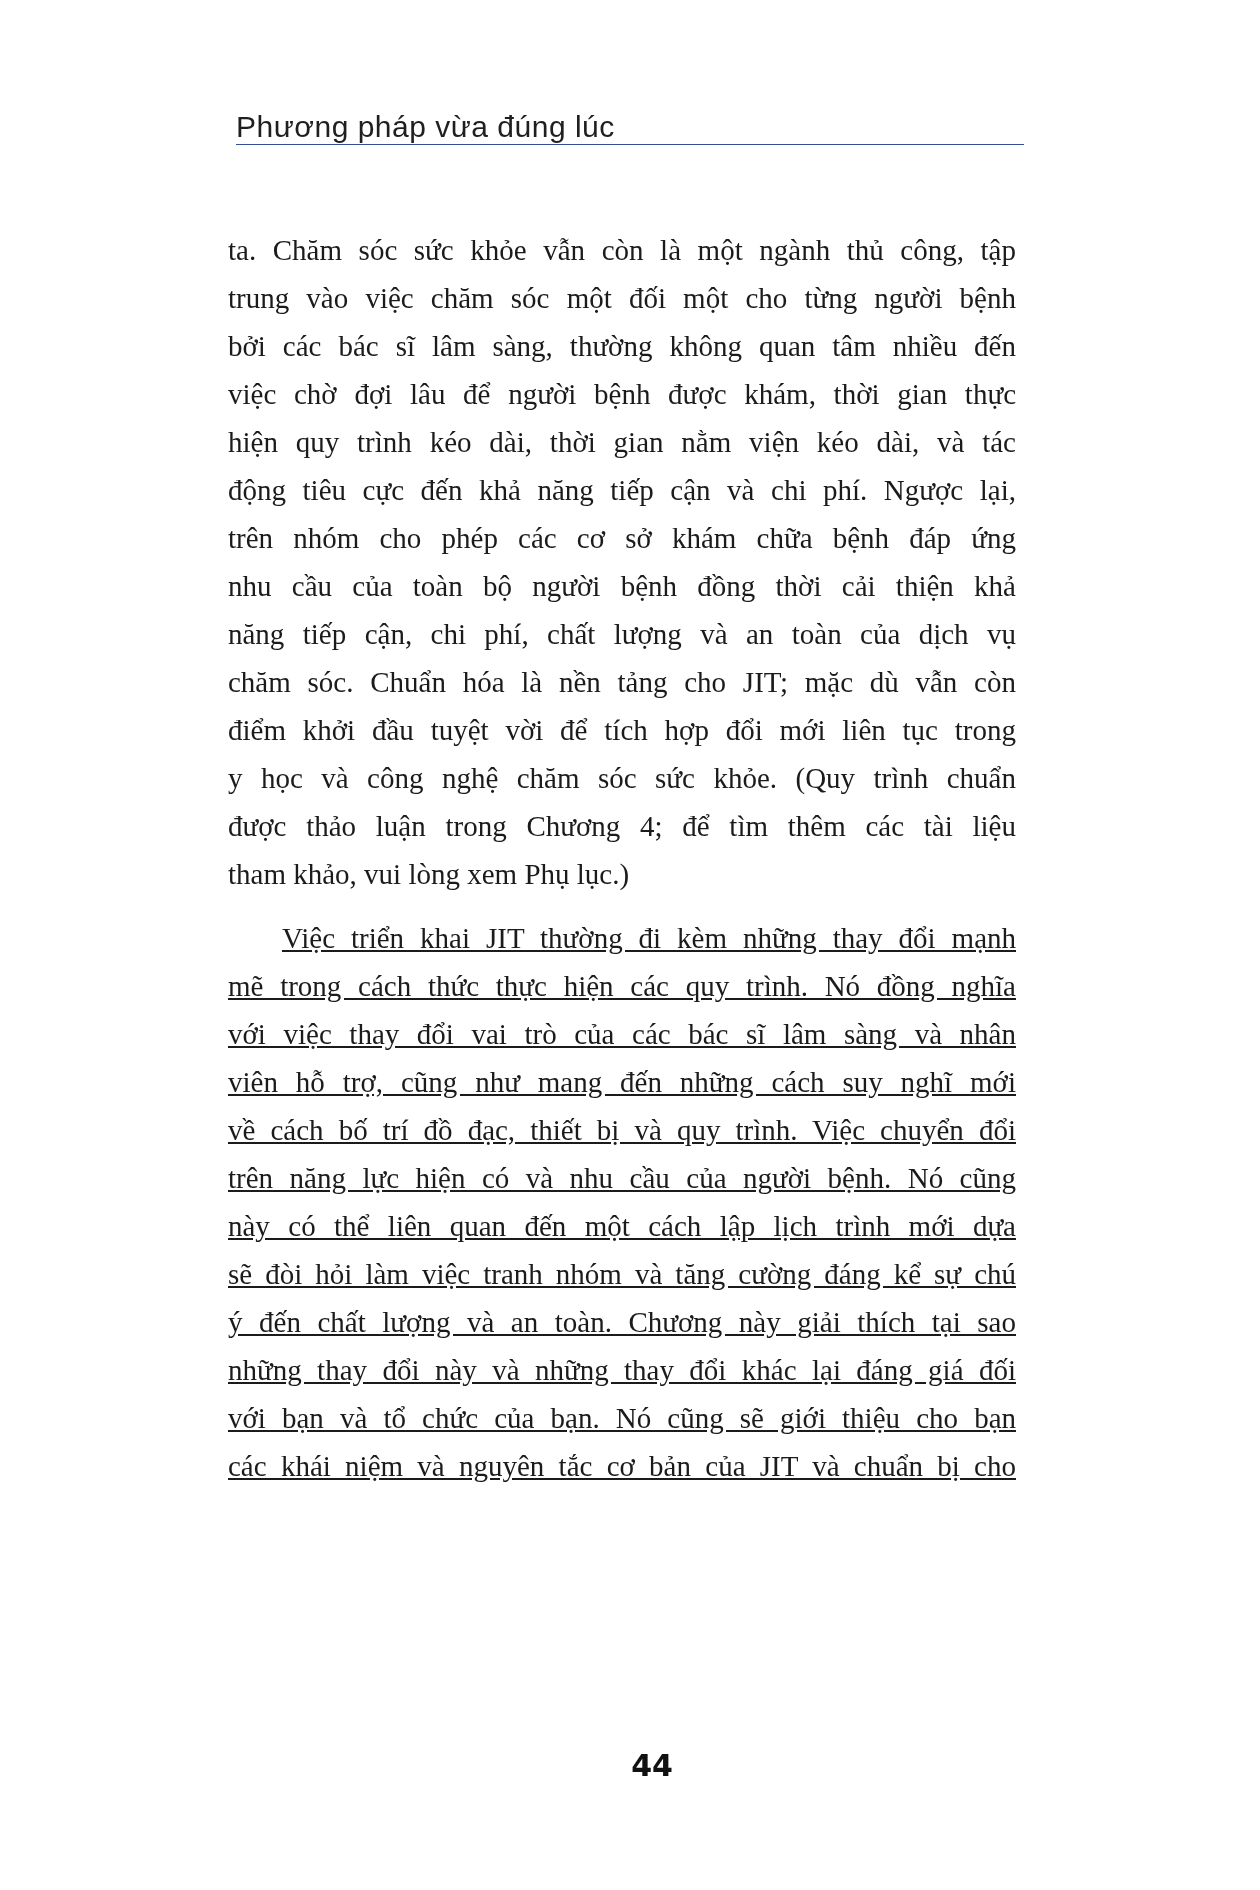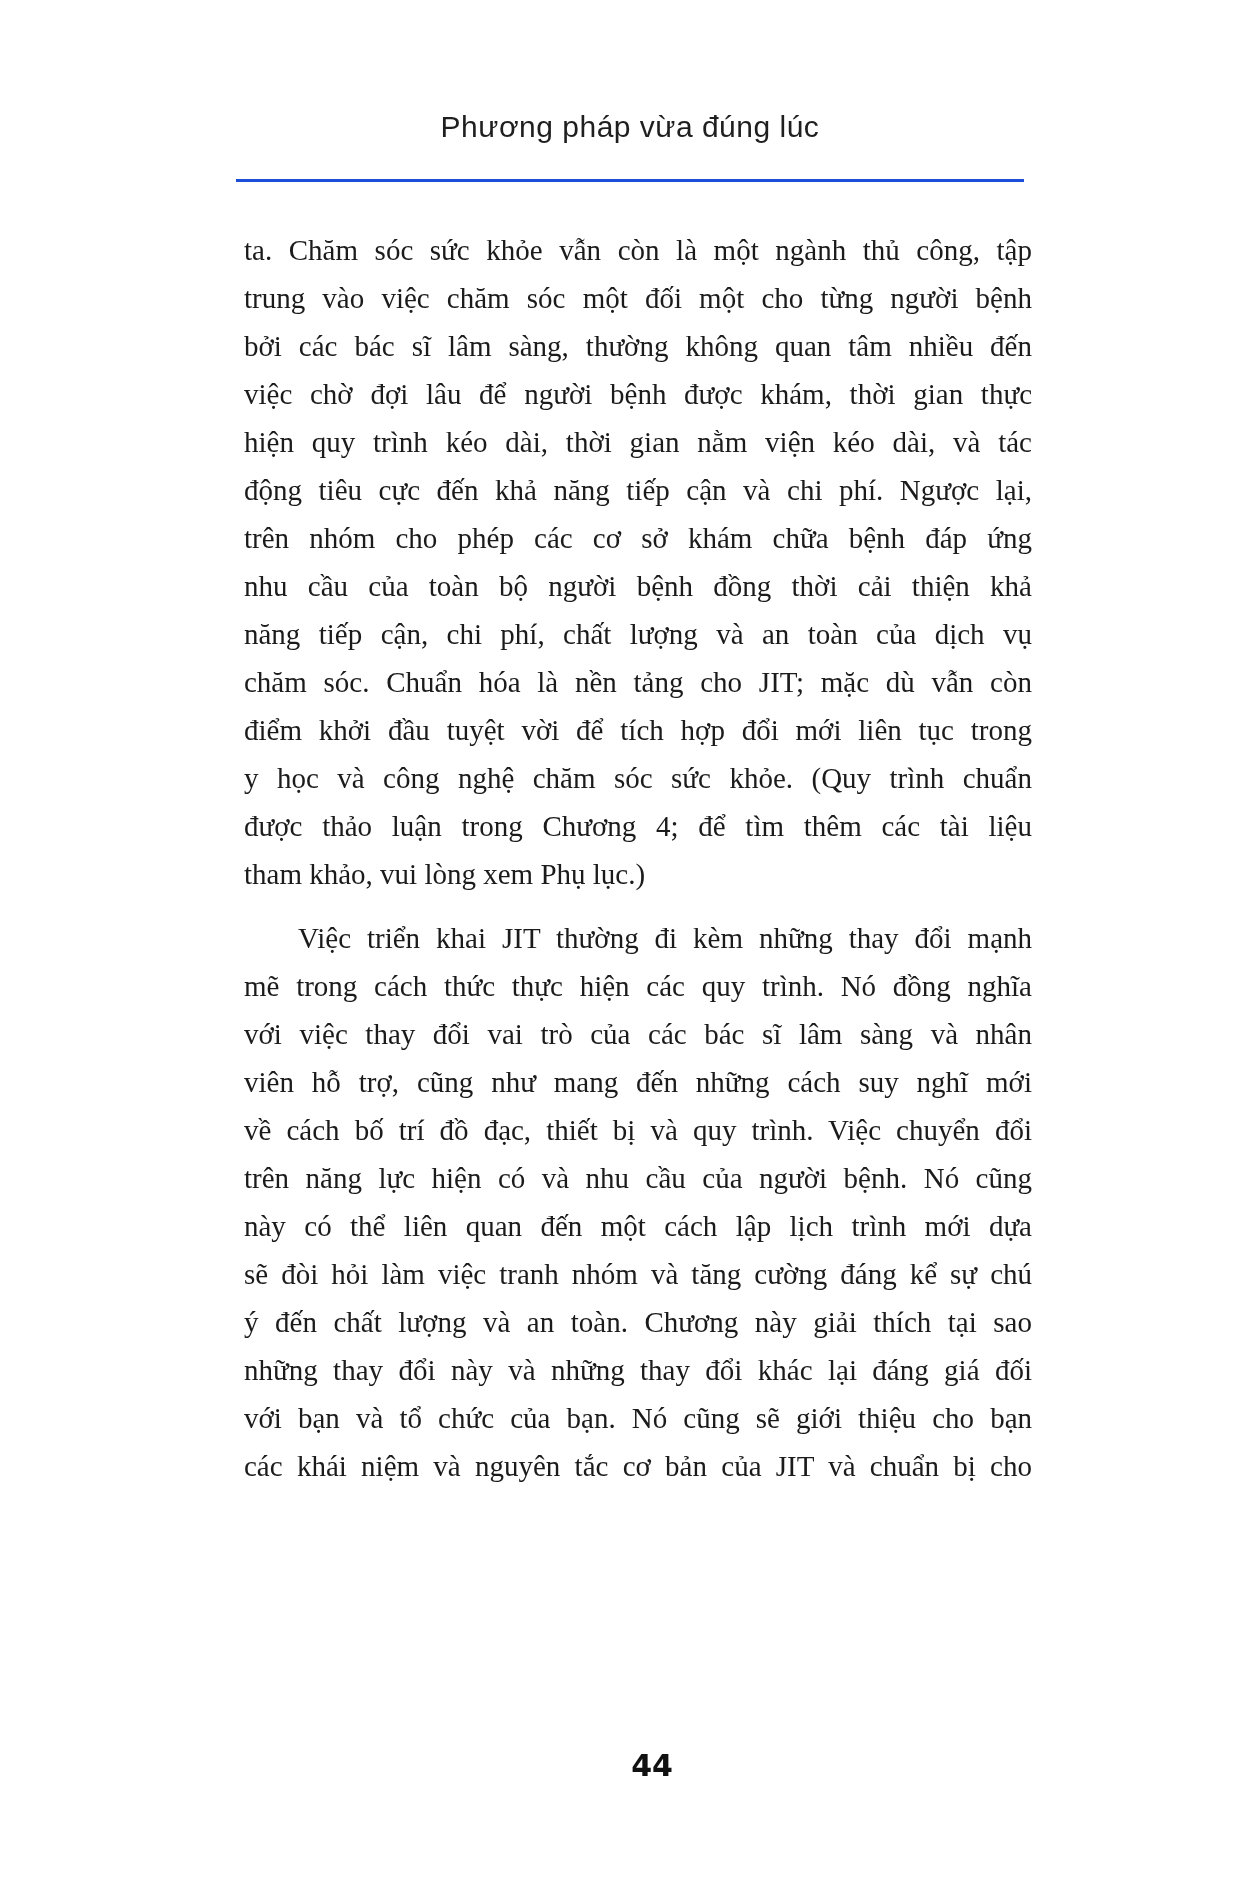--- a/index.html
+++ b/index.html
@@ -14,42 +14,41 @@
     margin: 0 auto;
     background: #ffffff;
     color: #1b1b1b;
     overflow: hidden;
   }
   .header-block {
     position: absolute;
     left: 236px;
     width: 788px;
     top: 110px;
-    text-align: center;
-    padding-bottom: 35px;
-    border-bottom: 3px solid #1d4ed8;
+    padding-bottom: 0;
+    border-bottom: 1px solid #1d4ed8;
   }
   .header-title {
     font-family: "Liberation Sans", "DejaVu Sans", sans-serif;
     font-size: 30px;
     font-weight: 400;
     letter-spacing: 0.5px;
     color: #1f1f1f;
     white-space: nowrap;
   }
   .body-text {
     position: absolute;
-    left: 244px;
+    left: 228px;
     width: 788px;
     top: 226px;
     font-size: 29px;
     line-height: 48px;
   }
   .paragraph { margin: 0; }
-  .paragraph + .paragraph { margin-top: 16px; }
+  .paragraph + .paragraph { margin-top: 16px; text-decoration: underline; }
   .line {
     text-align: justify;
     text-align-last: justify;
     height: 48px;
     overflow: hidden;
   }
   .line.last {
     text-align-last: left;
   }
   .line.indent {

